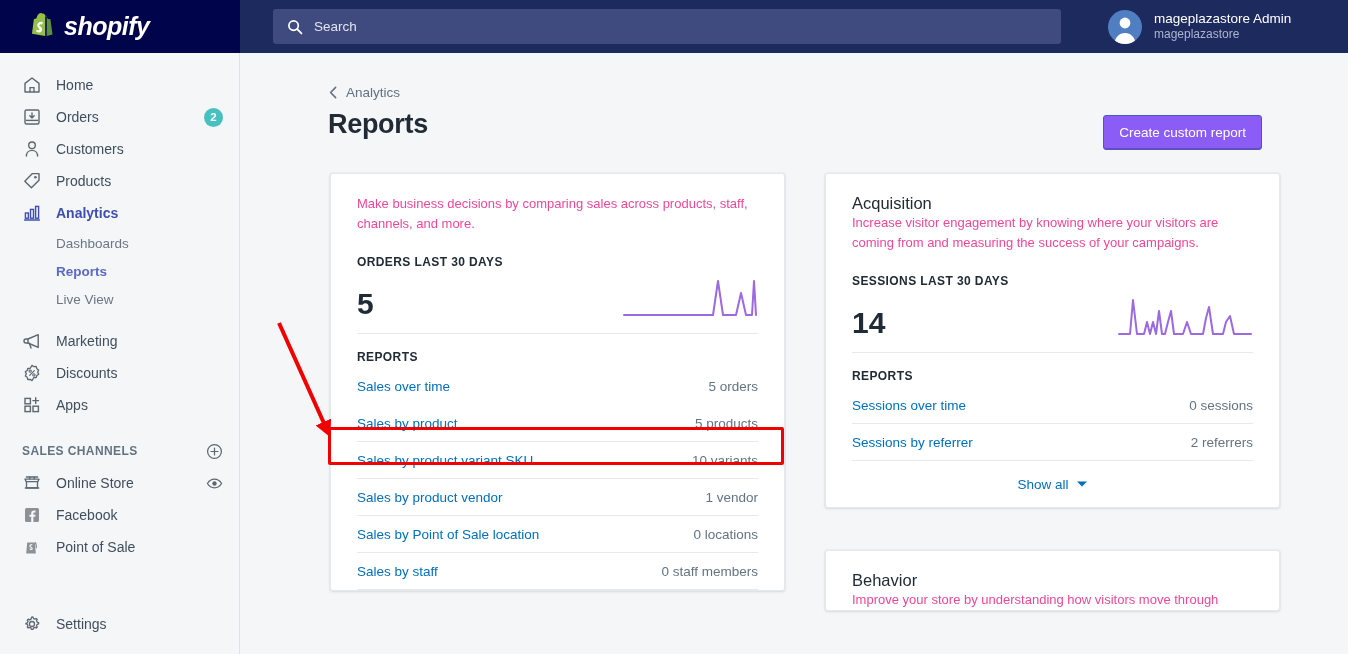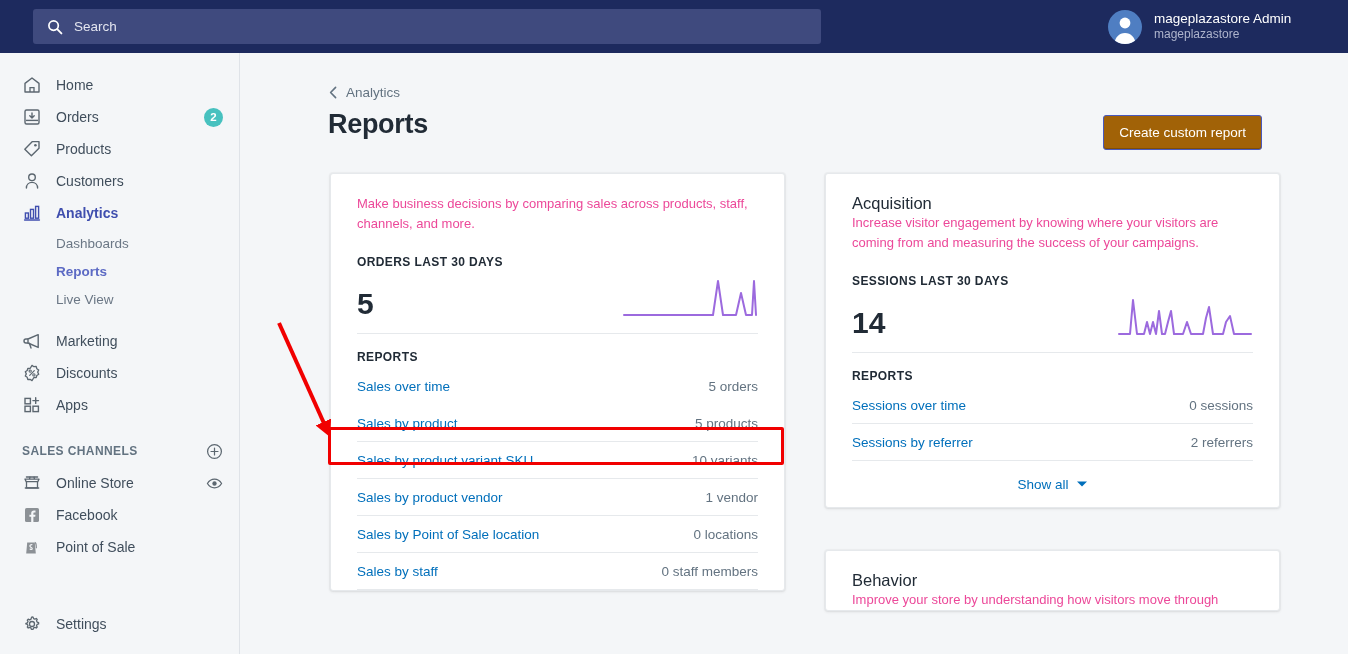--- a/index.html
+++ b/index.html
@@ -91,21 +91,21 @@
     display: flex; align-items: center; gap: 7px; cursor: pointer;
     position: absolute; left: 88px; top: 32px;
   }
   .breadcrumb .bctext { font-size: 13.5px; color: #637381; }
   .page-title {
     position: absolute; left: 88px; top: 56px;
     font-size: 27px; font-weight: 600; color: #212b36; letter-spacing: -0.3px;
   }
   .primary-btn {
     position: absolute; right: 86px; top: 62px;
-    background: #a16207; color: #ffffff; font-size: 13.5px;
+    background: #8b5cf6; color: #ffffff; font-size: 13.5px;
     border: 1px solid #4959bd; border-radius: 3px;
     padding: 9px 15px; cursor: pointer; font-family: inherit;
     box-shadow: inset 0 -1px 0 rgba(0,0,0,.2);
   }
 
   .columns { position: absolute; left: 90px; top: 120px; display: flex; gap: 40px; }
   .col { width: 455px; display: flex; flex-direction: column; gap: 42px; }
 
   .card {
     background: #ffffff; border: 1px solid #e6e9ec; border-radius: 3px;
@@ -154,20 +154,28 @@
     position: absolute; left: 0; top: 0; width: 1348px; height: 654px;
     pointer-events: none; z-index: 29;
   }
 </style>
 </head>
 <body>
 
 <div class="app">
 
   <div class="topbar">
+    <div class="topbar-logo">
+      <svg class="shopify-bag" viewBox="0 0 26 28">
+        <path d="M17.6 3.1c-.2-.1-.5-.1-.7 0l-1.2.4C15.3 2 14.3.6 12.8.6c-.1 0-.2 0-.3.1C12.1.2 11.6 0 11 0 8.2 0 6.9 3.5 6.5 5.3l-2 .6c-.6.2-.6.2-.7.8C3.7 7.2 2 20.8 2 20.8L15.2 23V3.1z" fill="#95bf46"></path>
+        <path d="M16.9 3.1l-.2 0V23l5.9-1.5S20.5 6.6 20.5 6.5c0-.1-.1-.2-.3-.2-.1 0-2-.2-2-.2s-1.2-1.2-1.3-1.3V3.1z" fill="#5e8e3e"></path>
+        <path d="M12.8 9.5l-.7 2.2s-.7-.4-1.5-.4c-1.2 0-1.3.8-1.3 1 0 1.1 2.8 1.5 2.8 4 0 2-1.2 3.2-2.9 3.2-2 0-3-1.3-3-1.3l.6-1.8s1 .9 1.9.9c.6 0 .8-.5.8-.8 0-1.5-2.3-1.6-2.3-3.9 0-1.9 1.4-3.8 4.2-3.8 1.1 0 1.4.4 1.4.4z" fill="#fff"></path>
+      </svg>
+      <span class="shopify-word">shopify</span>
+    </div>
 
     <div class="search-wrap">
       <div class="searchbar">
         <svg width="16" height="16" viewBox="0 0 16 16">
           <circle cx="6.6" cy="6.6" r="4.7" fill="none" stroke="#ffffff" stroke-width="1.7"></circle>
           <line x1="10.2" y1="10.2" x2="14.4" y2="14.4" stroke="#ffffff" stroke-width="1.9" stroke-linecap="round"></line>
         </svg>
         <span class="ph">Search</span>
       </div>
     </div>
@@ -201,32 +209,32 @@
         <rect x="3" y="3" width="14" height="14" rx="1.5" fill="none" stroke="#5c6770" stroke-width="1.4"></rect>
         <path d="M10 6v5m0 0l-2.2-2.2M10 11l2.2-2.2" fill="none" stroke="#5c6770" stroke-width="1.4" stroke-linecap="round"></path>
         <path d="M4 13.4h12" stroke="#5c6770" stroke-width="1.4"></path>
       </svg>
       <span class="nav-label">Orders</span>
       <span class="badge">2</span>
     </div>
 
     <div class="nav-item">
       <svg class="ico" viewBox="0 0 20 20">
+        <circle cx="10" cy="6.3" r="3.3" fill="none" stroke="#5c6770" stroke-width="1.4"></circle>
+        <path d="M4.4 17c0-3.3 2.5-5.6 5.6-5.6s5.6 2.3 5.6 5.6" fill="none" stroke="#5c6770" stroke-width="1.4" stroke-linecap="round"></path>
+      </svg>
+      <span class="nav-label">Customers</span>
+    </div>
+
+    <div class="nav-item">
+      <svg class="ico" viewBox="0 0 20 20">
         <path d="M10.4 2.6H17V9.2l-7.6 7.6L2.8 10.2z" fill="none" stroke="#5c6770" stroke-width="1.4" stroke-linejoin="round"></path>
         <circle cx="13.4" cy="6.3" r="1.3" fill="#5c6770"></circle>
       </svg>
       <span class="nav-label">Products</span>
-    </div>
-
-    <div class="nav-item">
-      <svg class="ico" viewBox="0 0 20 20">
-        <circle cx="10" cy="6.3" r="3.3" fill="none" stroke="#5c6770" stroke-width="1.4"></circle>
-        <path d="M4.4 17c0-3.3 2.5-5.6 5.6-5.6s5.6 2.3 5.6 5.6" fill="none" stroke="#5c6770" stroke-width="1.4" stroke-linecap="round"></path>
-      </svg>
-      <span class="nav-label">Customers</span>
     </div>
 
     <div class="nav-item active">
       <svg class="ico" viewBox="0 0 20 20">
         <rect x="3.4" y="10" width="3" height="5.2" fill="none" stroke="#3f4eae" stroke-width="1.4"></rect>
         <rect x="8.5" y="6.4" width="3" height="8.8" fill="none" stroke="#3f4eae" stroke-width="1.4"></rect>
         <rect x="13.6" y="3.4" width="3" height="11.8" fill="none" stroke="#3f4eae" stroke-width="1.4"></rect>
         <path d="M2.6 17h14.8" stroke="#3f4eae" stroke-width="1.5" stroke-linecap="round"></path>
       </svg>
       <span class="nav-label">Analytics</span>

